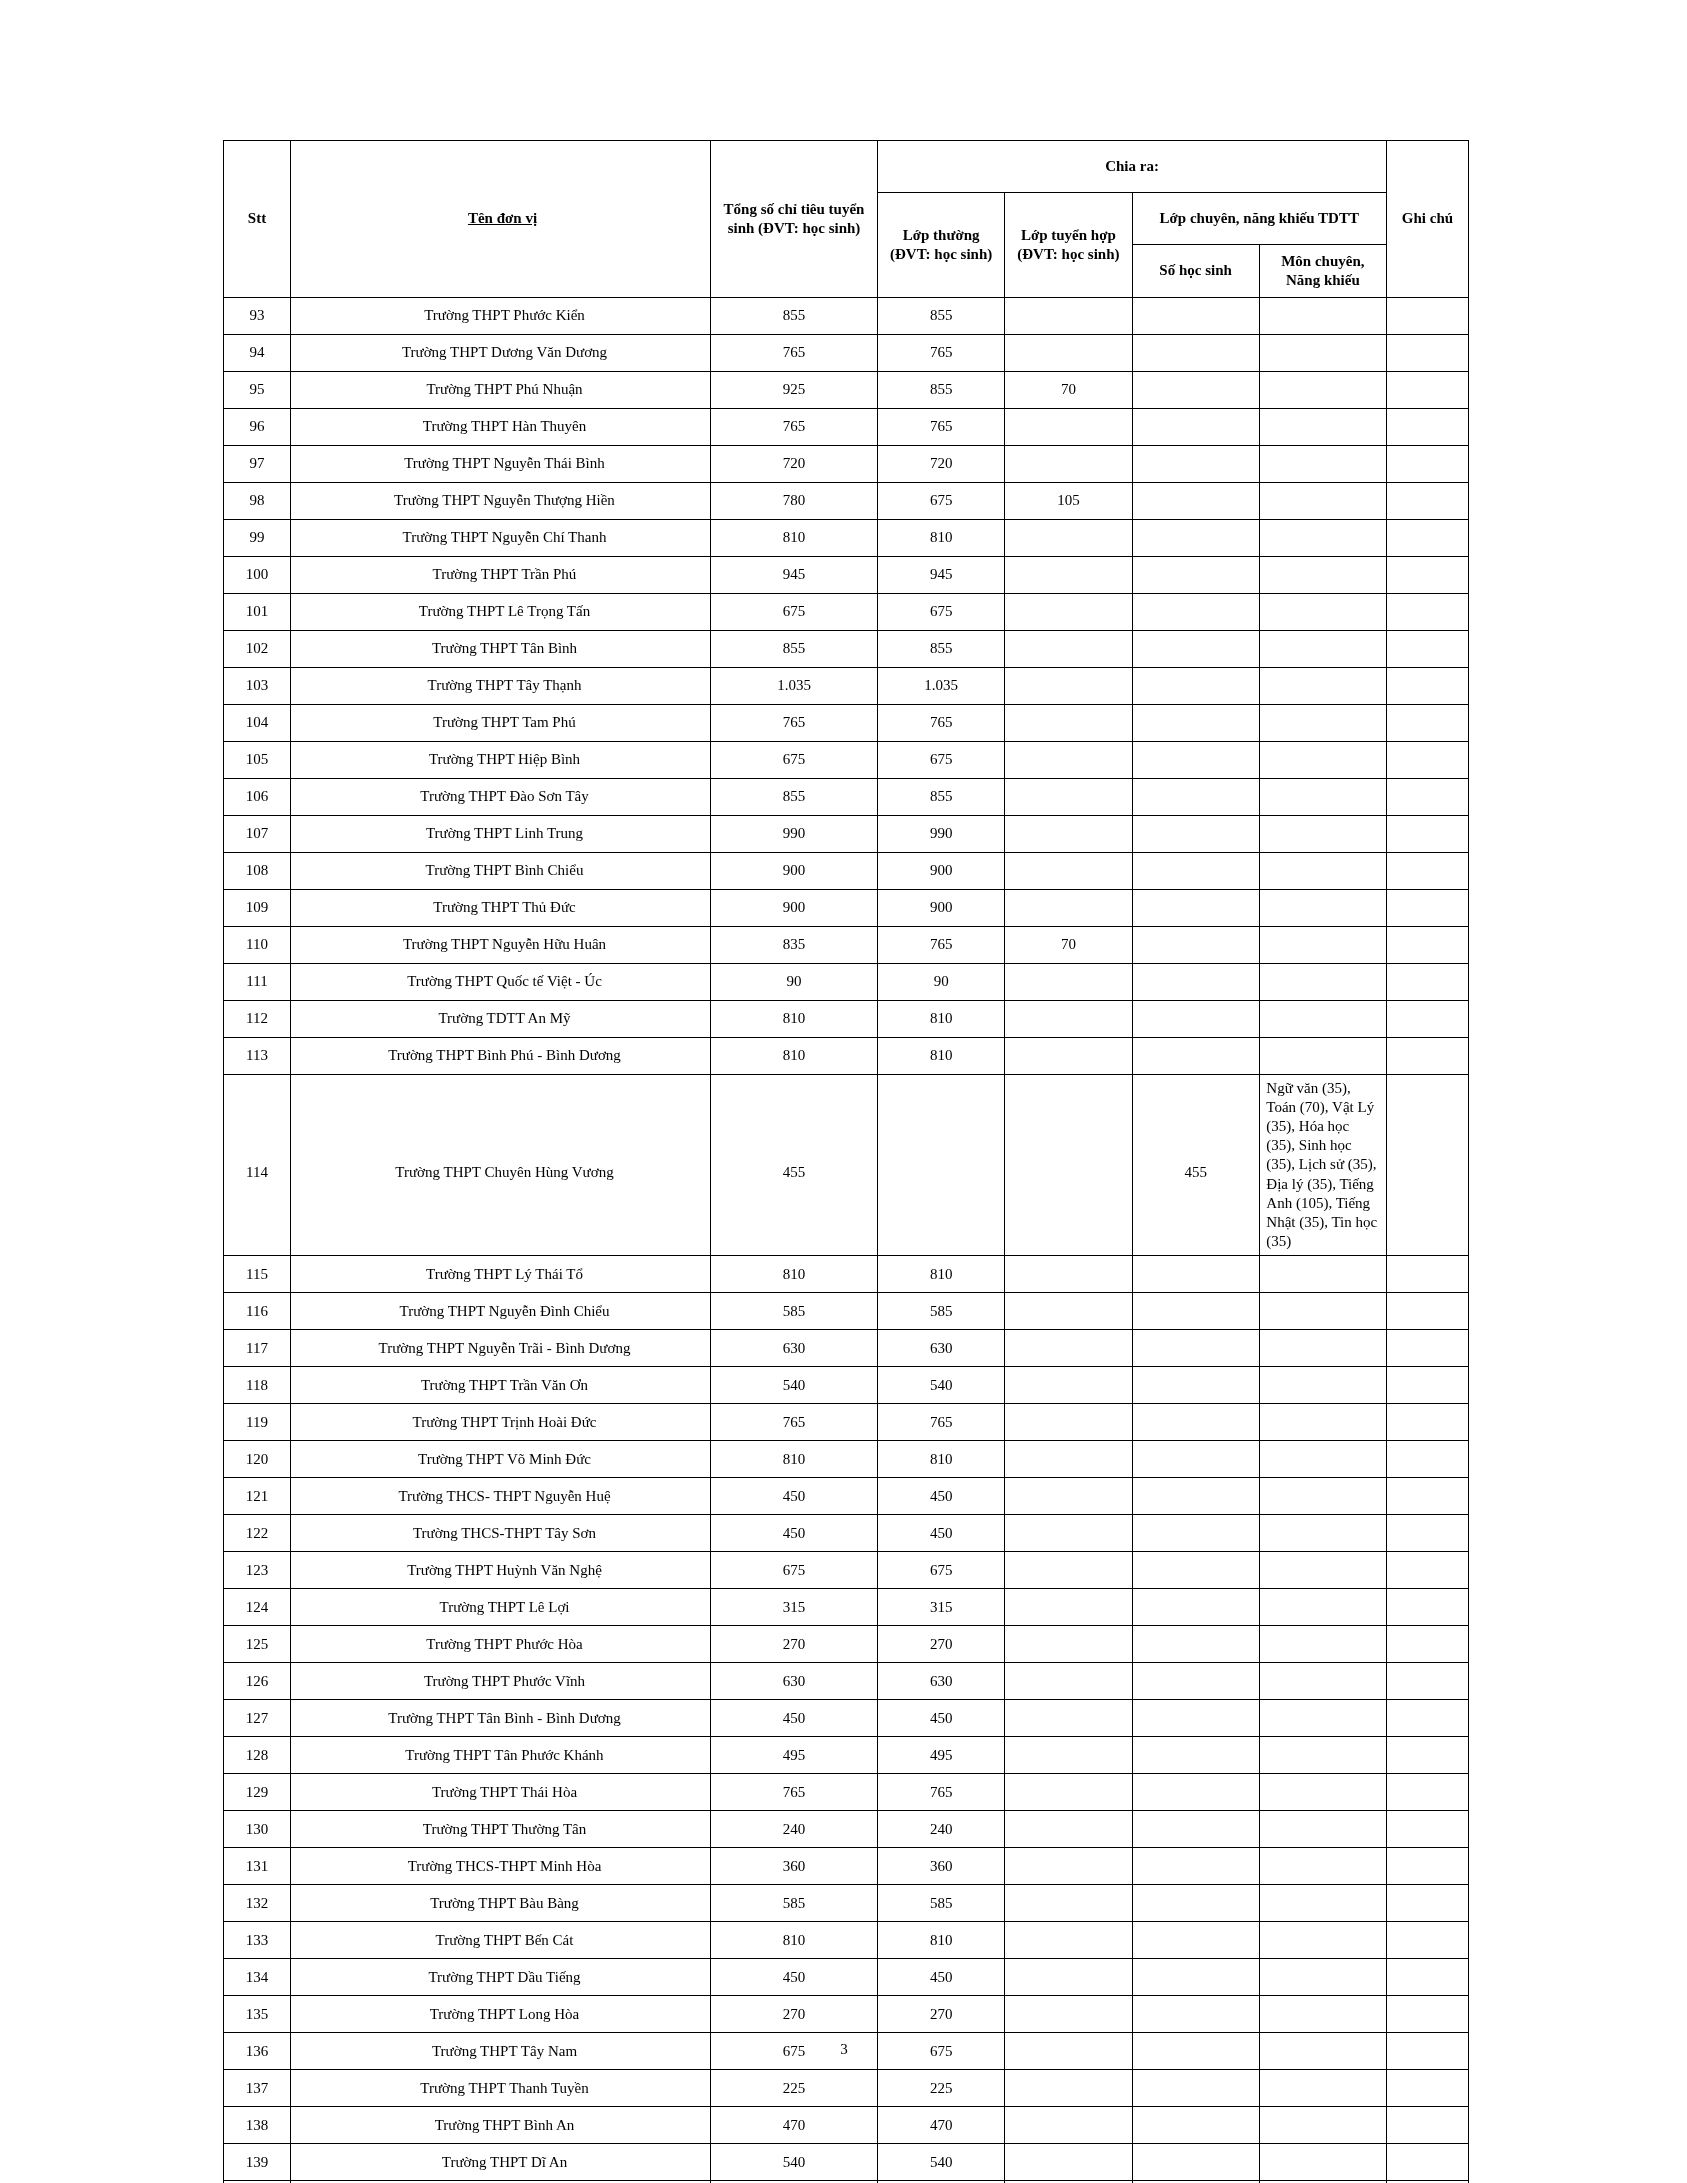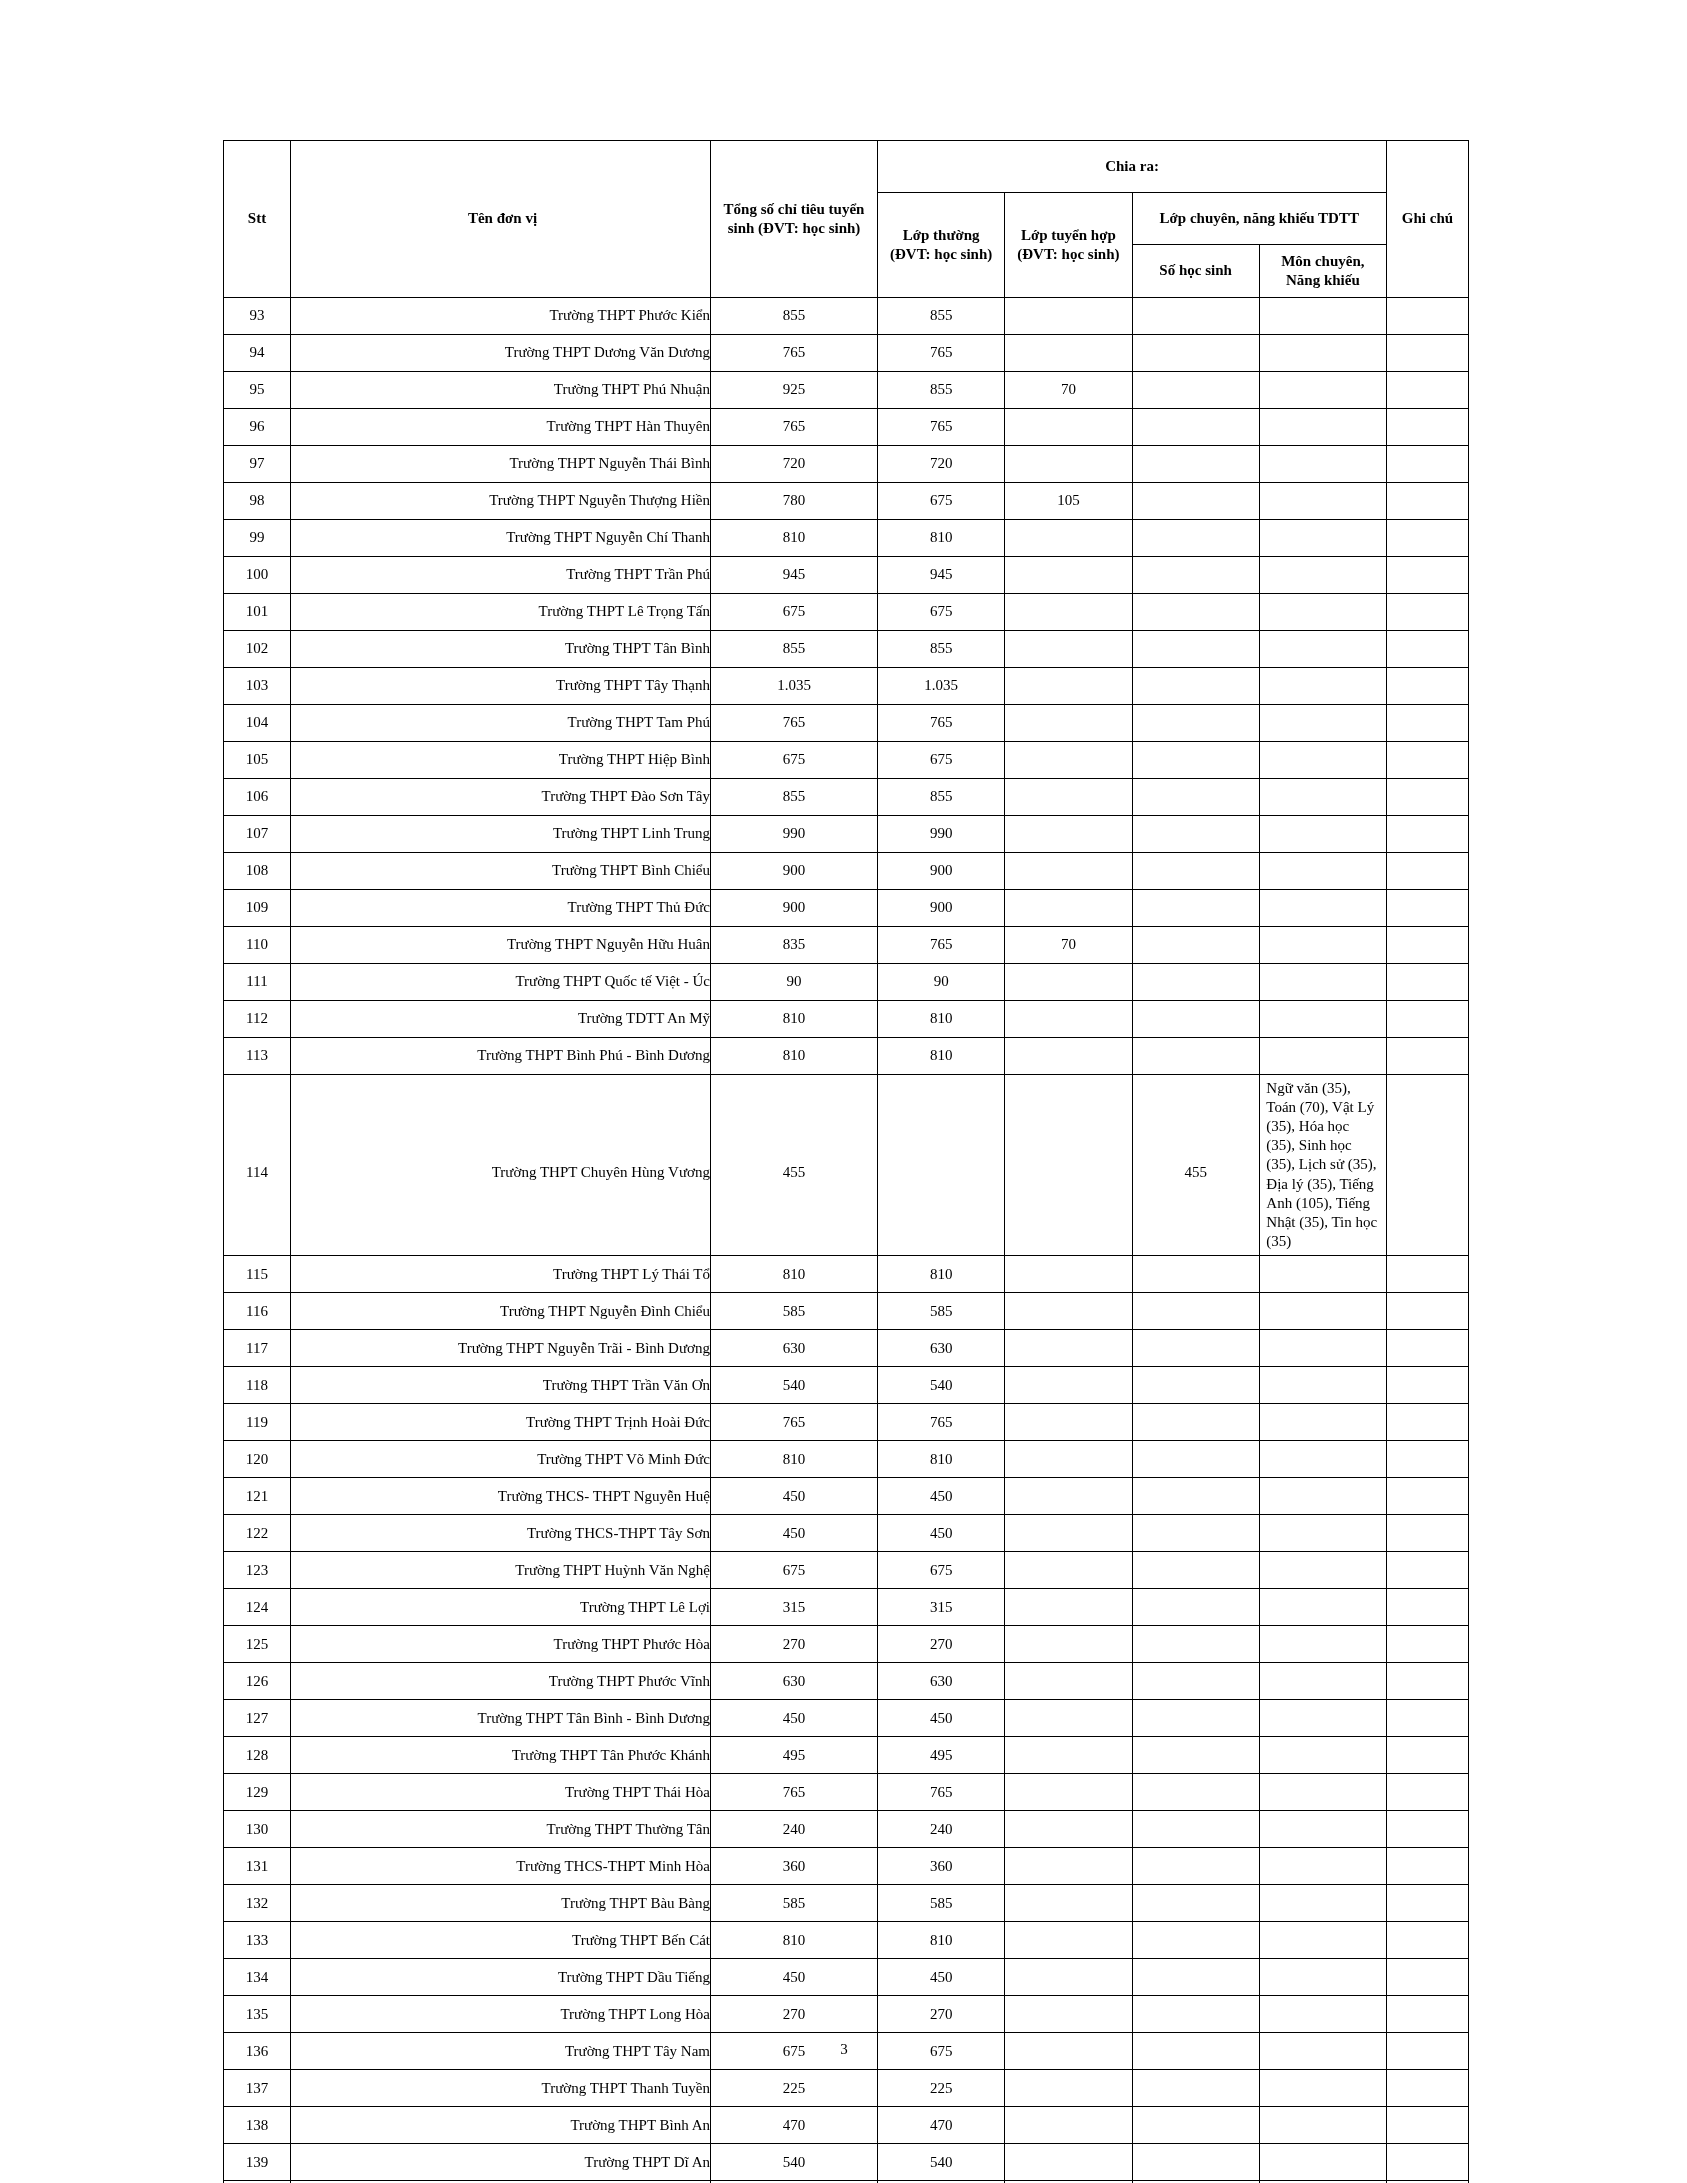--- a/index.html
+++ b/index.html
@@ -38,21 +38,21 @@
     vertical-align: middle;
     font-size: 15px;
     line-height: 1.28;
   }
   table.data th {
     text-align: center;
     font-weight: bold;
     padding: 16px 4px;
   }
   .c-stt      { width: 58px; text-align: center; }
-  .c-name     { width: 407px; text-align: right; padding-left: 8px !important; }
+  .c-name     { width: 407px; text-align: center; padding-left: 8px !important; }
   .c-total    { width: 158px; text-align: center; margin-left: 20px; }
   .c-thuong   { width: 115px; text-align: center; }
   .c-tichhop  { width: 112px; text-align: center; }
   .c-sohs     { width: 115px; text-align: center; }
   .c-monchuyen{ width: 231px; text-align: left; padding: 4px 6.6px !important; }
   .c-ghichu   { width: 73px; text-align: center; }
 
   td.body-cell { height: 28px; padding-top: 2px; padding-bottom: 2px; }
   td.body-cell.tall { height: auto; padding-top: 22px; padding-bottom: 6.6px; }
 
@@ -73,21 +73,21 @@
 </head>
 <body>
 
 <div class="page">
 
   <div class="table-wrap">
     <table class="data">
       <thead>
         <tr>
           <th class="c-stt" rowspan="3">Stt</th>
-          <th class="c-name" rowspan="3" style="text-align:center;">Tên đơn vị</th>
+          <th class="c-name" rowspan="3" style="text-align:center;text-decoration:underline;">Tên đơn vị</th>
           <th class="c-total" rowspan="3">Tổng số chỉ tiêu tuyển sinh (ĐVT: học sinh)</th>
           <th colspan="4" class="hdr-chiara">Chia ra:</th>
           <th class="c-ghichu" rowspan="3">Ghi chú</th>
         </tr>
         <tr>
           <th class="c-thuong hdr-small" rowspan="2">Lớp thường (ĐVT: học sinh)</th>
           <th class="c-tichhop hdr-small" rowspan="2">Lớp tuyển hợp (ĐVT: học sinh)</th>
           <th colspan="2">Lớp chuyên, năng khiếu TDTT</th>
         </tr>
         <tr>

